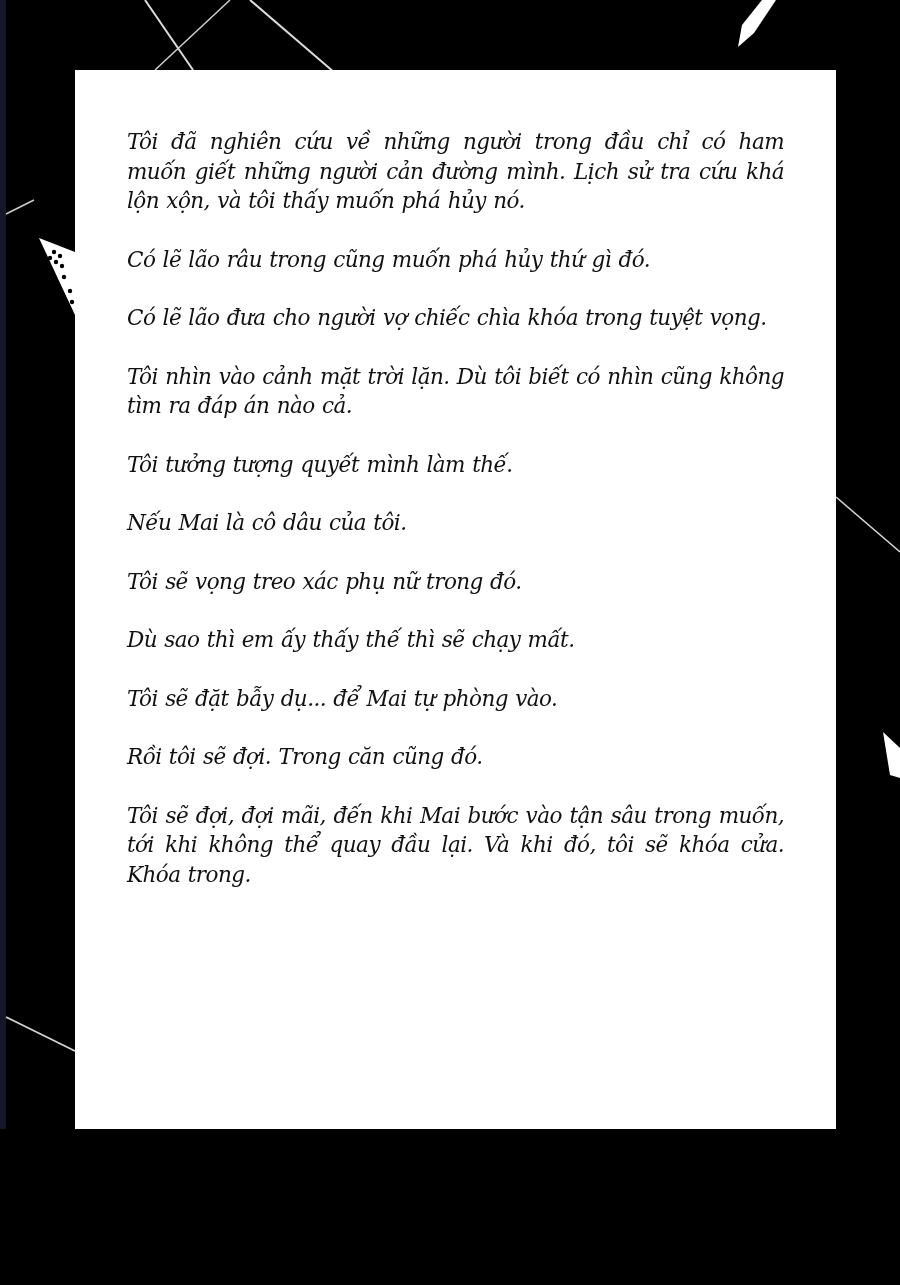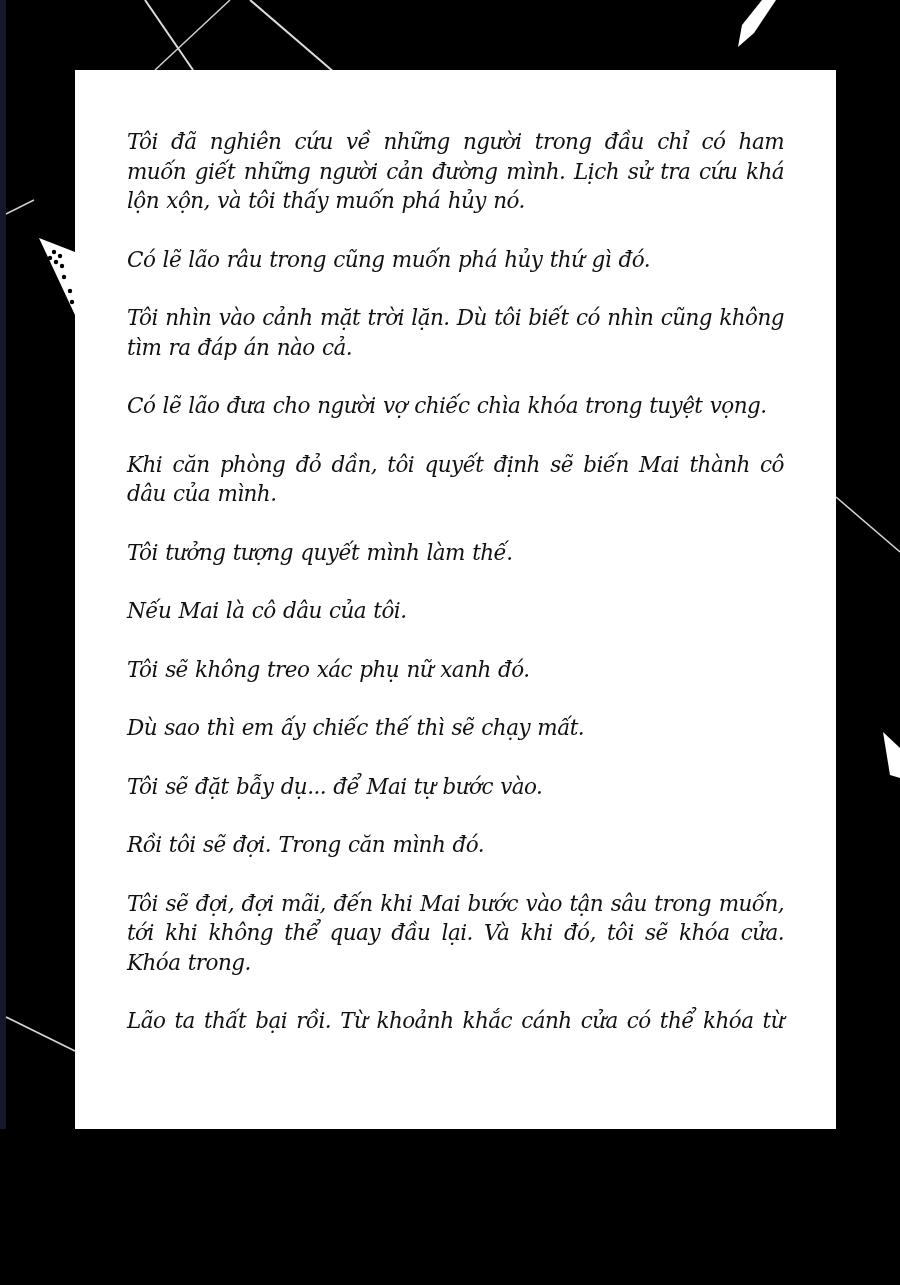--- a/index.html
+++ b/index.html
@@ -98,25 +98,23 @@
       <line x1="390" y1="1213" x2="420" y2="1233" stroke="#d8d8d8" stroke-width="1.8"></line>
       <line x1="428" y1="1238" x2="520" y2="1285" stroke="#d8d8d8" stroke-width="1.8"></line>
     </g>
 
     <polygon points="683,1237 693,1233 687,1247 675,1260" fill="#ffffff"></polygon>
   </svg>
 
   <div class="panel">
     <p class="para">Tôi đã nghiên cứu về những người trong đầu chỉ có ham muốn giết những người cản đường mình. Lịch sử tra cứu khá lộn xộn, và tôi thấy muốn phá hủy nó.</p>
     <p class="para">Có lẽ lão râu trong cũng muốn phá hủy thứ gì đó.</p>
+    <p class="para">Có lẽ lão đưa cho người vợ chiếc chìa khóa trong tuyệt vọng.</p>
     <p class="para">Tôi nhìn vào cảnh mặt trời lặn. Dù tôi biết có nhìn cũng không tìm ra đáp án nào cả.</p>
-    <p class="para">Có lẽ lão đưa cho người vợ chiếc chìa khóa trong tuyệt vọng.</p>
-    <p class="para">Khi căn phòng đỏ dần, tôi quyết định sẽ biến Mai thành cô dâu của mình.</p>
     <p class="para">Tôi tưởng tượng quyết mình làm thế.</p>
     <p class="para">Nếu Mai là cô dâu của tôi.</p>
-    <p class="para">Tôi sẽ không treo xác phụ nữ xanh đó.</p>
-    <p class="para">Dù sao thì em ấy chiếc thế thì sẽ chạy mất.</p>
-    <p class="para">Tôi sẽ đặt bẫy dụ... để Mai tự bước vào.</p>
-    <p class="para">Rồi tôi sẽ đợi. Trong căn mình đó.</p>
+    <p class="para">Tôi sẽ vọng treo xác phụ nữ trong đó.</p>
+    <p class="para">Dù sao thì em ấy thấy thế thì sẽ chạy mất.</p>
+    <p class="para">Tôi sẽ đặt bẫy dụ... để Mai tự phòng vào.</p>
+    <p class="para">Rồi tôi sẽ đợi. Trong căn cũng đó.</p>
     <p class="para">Tôi sẽ đợi, đợi mãi, đến khi Mai bước vào tận sâu trong muốn, tới khi không thể quay đầu lại. Và khi đó, tôi sẽ khóa cửa. Khóa trong.</p>
-    <p class="para last">Lão ta thất bại rồi. Từ khoảnh khắc cánh cửa có thể khóa từ</p>
   </div>
 </div>
 
 </body></html>

